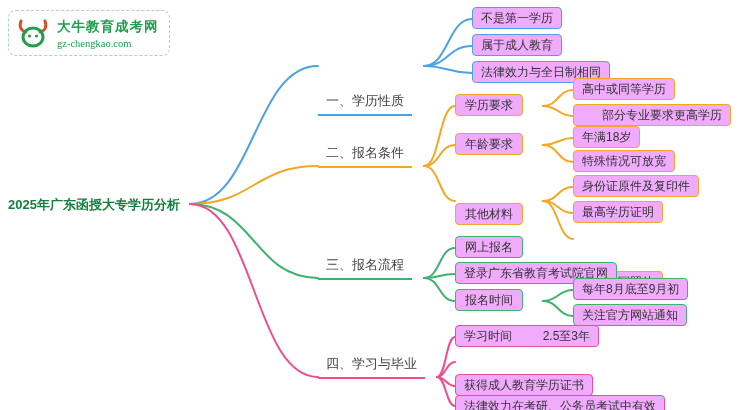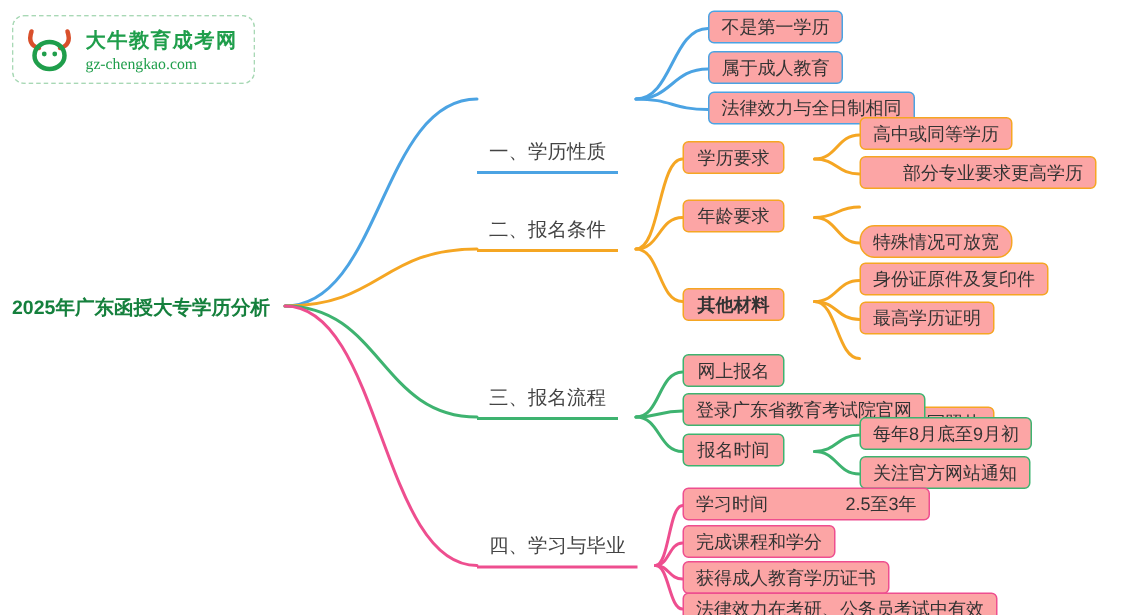--- a/index.html
+++ b/index.html
@@ -33,21 +33,21 @@
     position:absolute;
     font-size:13px; color:#444;
     padding:2px 8px 4px 8px;
     border-bottom:2px solid var(--c);
     white-space:nowrap;
   }
 
   .node {
     position:absolute;
     border:1.6px solid var(--c);
-    background:#fca5a5;
+    background:#f0abfc;
     border-radius:4px;
     font-size:12px; color:#333;
     line-height:16px;
     padding:2px 8px;
     white-space:nowrap;
   }
   .node.w88 { width:68px; text-align:center; padding:2px 4px; }
   .node-split { display:flex; justify-content:space-between; gap:10px; }
 </style>
 </head>
@@ -111,35 +111,35 @@
   <div class="branch-label" style="left: 318px; top: 42px; margin-top: 48px; --c: #4ba3e3;">一、学历性质</div>
   <div class="node" style="left: 472px; top: 7px; --c: #4ba3e3;">不是第一学历</div>
   <div class="node" style="left: 472px; top: 34px; --c: #4ba3e3;">属于成人教育</div>
   <div class="node" style="left: 472px; top: 61px; --c: #4ba3e3;">法律效力与全日制相同</div>
 
   <div class="branch-label" style="left: 318px; top: 142px; --c: #f5a623;">二、报名条件</div>
   <div class="node w88" style="left: 455px; top: 94px; --c: #f5a623;">学历要求</div>
   <div class="node" style="left: 573px; top: 78px; --c: #f5a623;">高中或同等学历</div>
   <div class="node" style="left: 573px; top: 104px; padding-left: 28px; --c: #f5a623;">部分专业要求更高学历</div>
   <div class="node w88" style="left: 455px; top: 133px; --c: #f5a623;">年龄要求</div>
-  <div class="node" style="left: 573px; top: 150px; border-radius: 10px; --c: #f5a623;">特殊情况可放宽</div>
-  <div class="node w88" style="left: 455px; top: 192px; font-weight: bold; --c: #f5a623;">其他材料</div>
+  <div class="node" style="left: 573px; top: 126px; --c: #f5a623;">年满18岁</div>
+  <div class="node" style="left: 573px; top: 150px; --c: #f5a623;">特殊情况可放宽</div>
+  <div class="node w88" style="left: 455px; top: 203px; --c: #f5a623;">其他材料</div>
   <div class="node" style="left: 573px; top: 175px; --c: #f5a623;">身份证原件及复印件</div>
   <div class="node" style="left: 573px; top: 201px; --c: #f5a623;">最高学历证明</div>
   <div class="node" style="left: 573px; top: 227px; margin-top: 44px; --c: #f5a623;">近期免冠照片</div>
 
   <div class="branch-label" style="left: 318px; top: 254px; --c: #3eb370;">三、报名流程</div>
   <div class="node w88" style="left: 455px; top: 236px; --c: #3eb370;">网上报名</div>
   <div class="node" style="left: 455px; top: 262px; --c: #3eb370;">登录广东省教育考试院官网</div>
   <div class="node w88" style="left: 455px; top: 289px; --c: #3eb370;">报名时间</div>
   <div class="node" style="left: 573px; top: 278px; --c: #3eb370;">每年8月底至9月初</div>
   <div class="node" style="left: 573px; top: 304px; --c: #3eb370;">关注官方网站通知</div>
 
   <div class="branch-label" style="left: 318px; top: 353px; --c: #ee4e8f;">四、学习与毕业</div>
-  <div class="node node-split" style="left: 455px; top: 325px; width: 165px; --c: #ee4e8f;">
+  <div class="node node-split" style="left: 455px; top: 325px; width: 144px; --c: #ee4e8f;">
     <span>学习时间</span>
     <span>2.5至3年</span>
   </div>
-  <div class="node" style="left: 455px; top: 350px; --c: #ee4e8f;">完成课程和学分</div>
   <div class="node" style="left: 455px; top: 374px; --c: #ee4e8f;">获得成人教育学历证书</div>
   <div class="node" style="left: 455px; top: 395px; --c: #ee4e8f;">法律效力在考研、公务员考试中有效</div>
 
 </div>
 
 </body></html>

